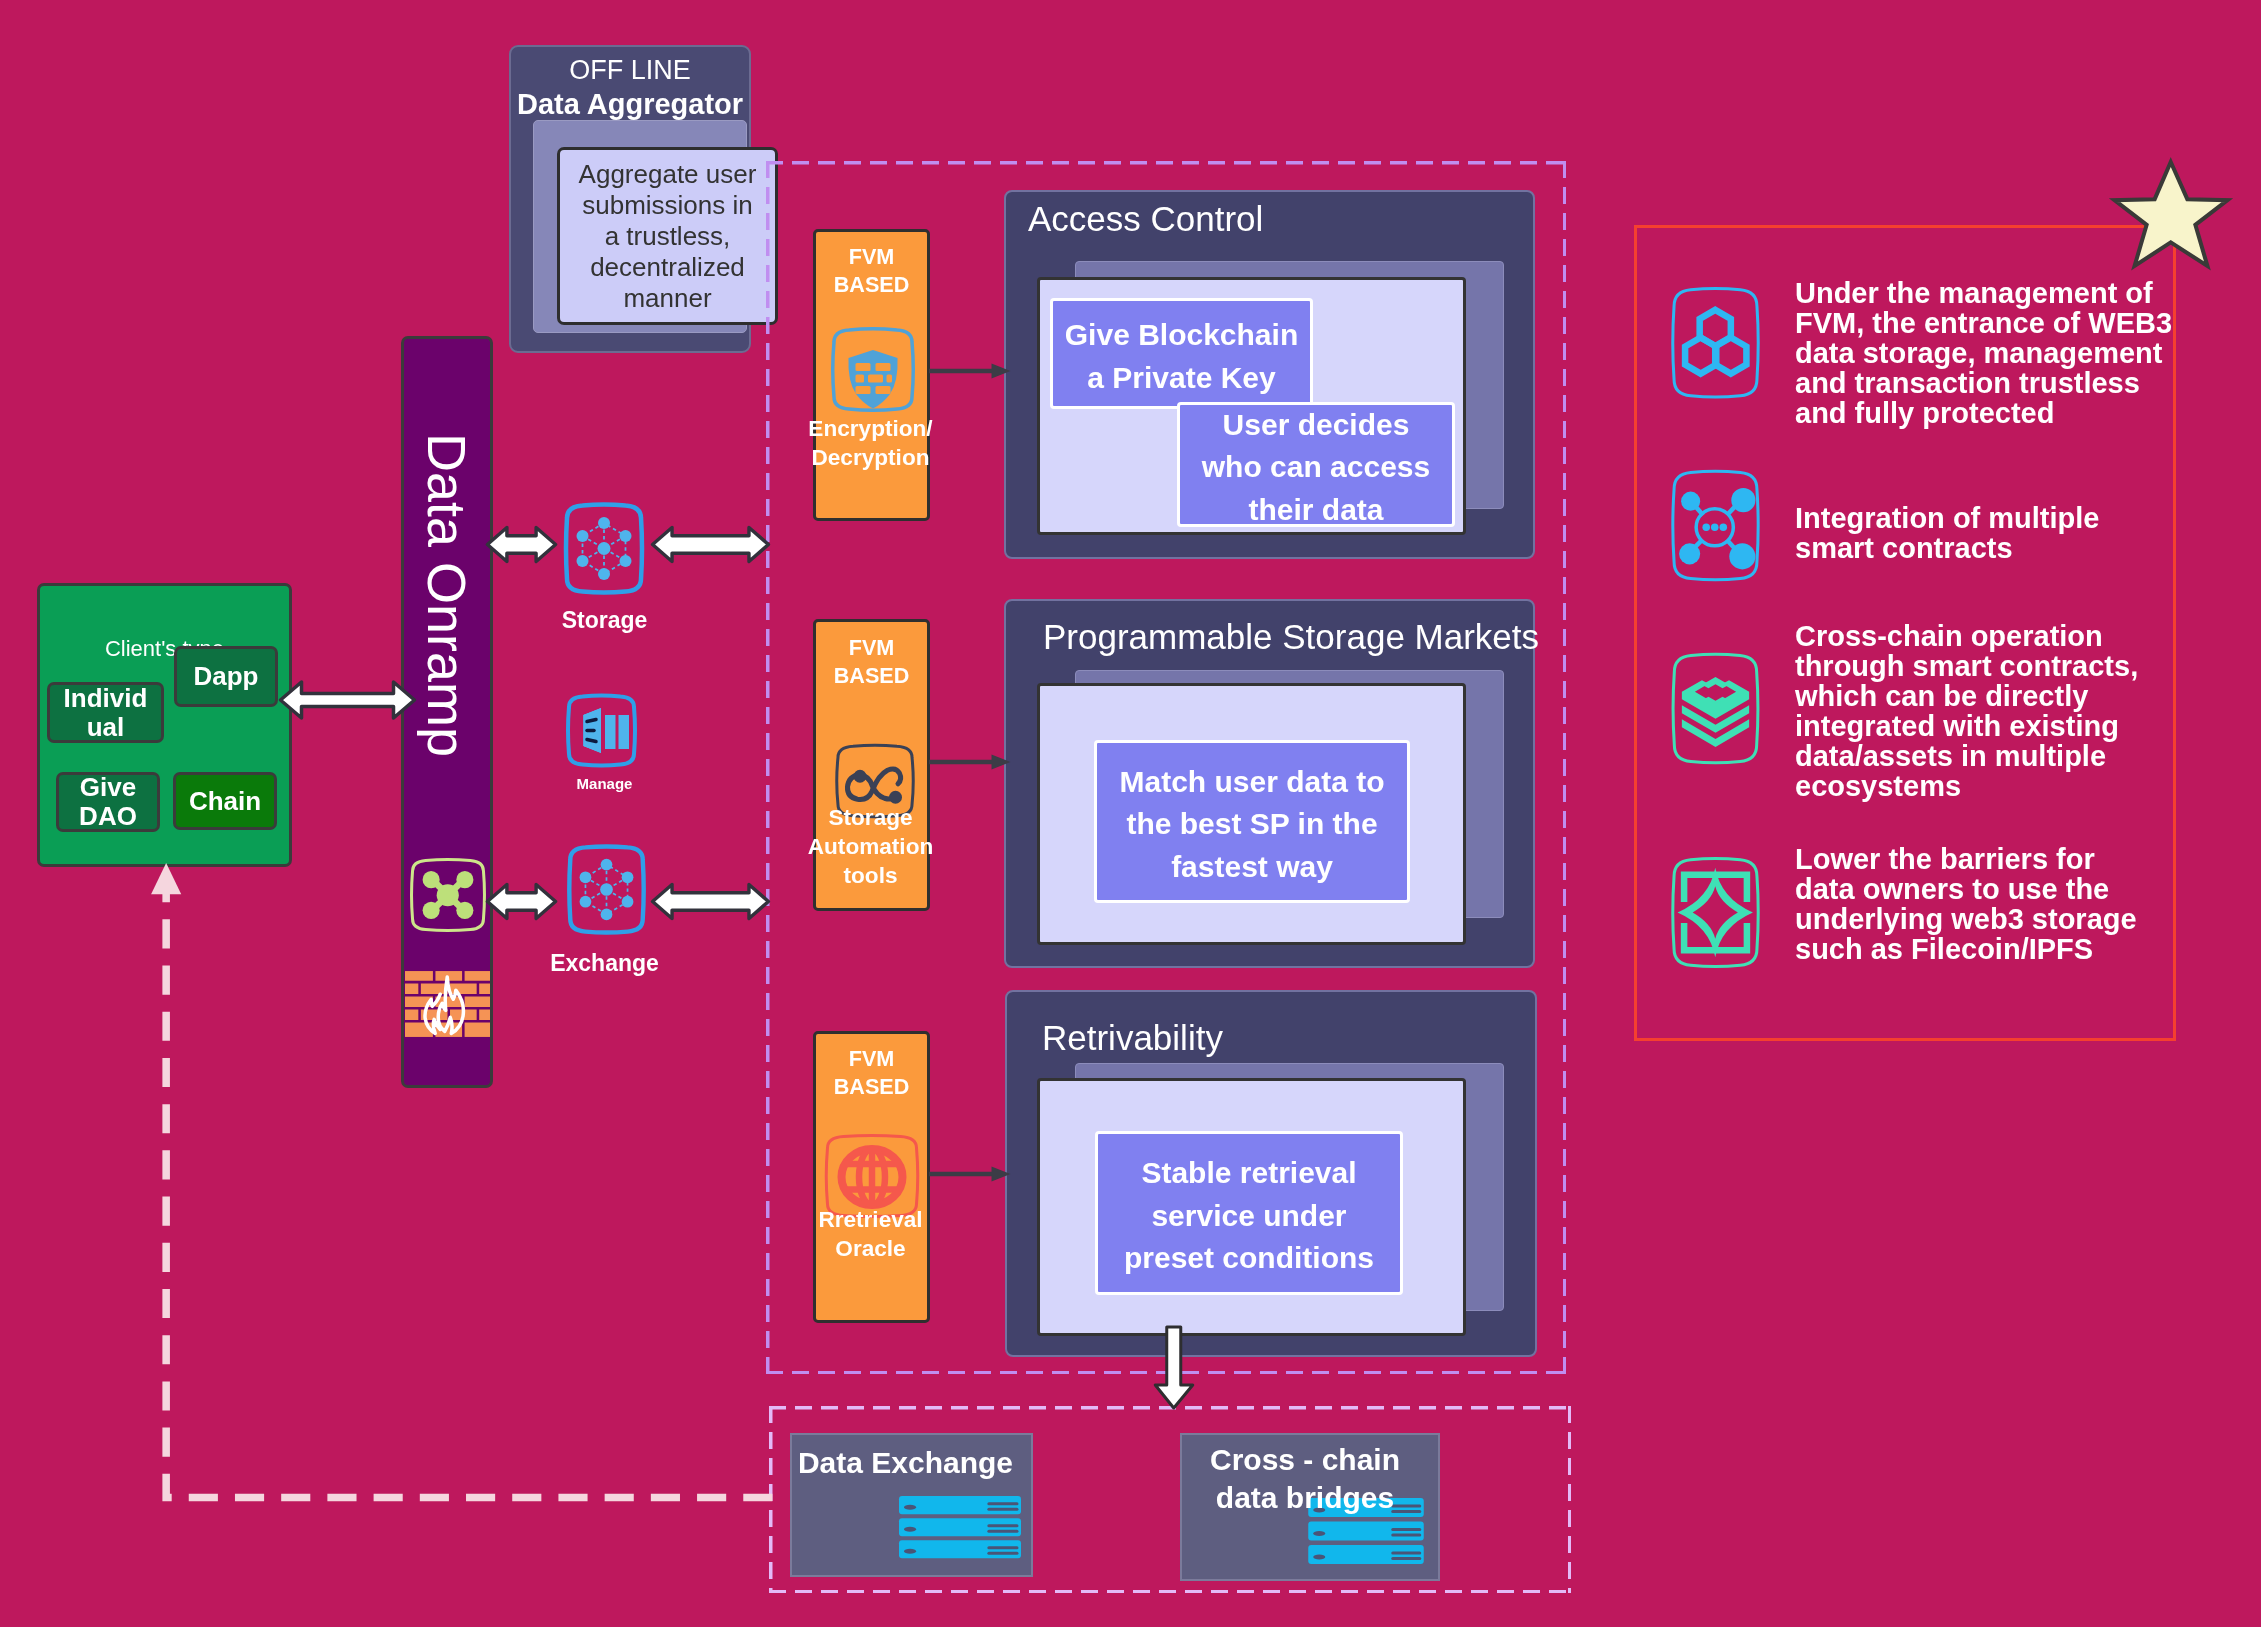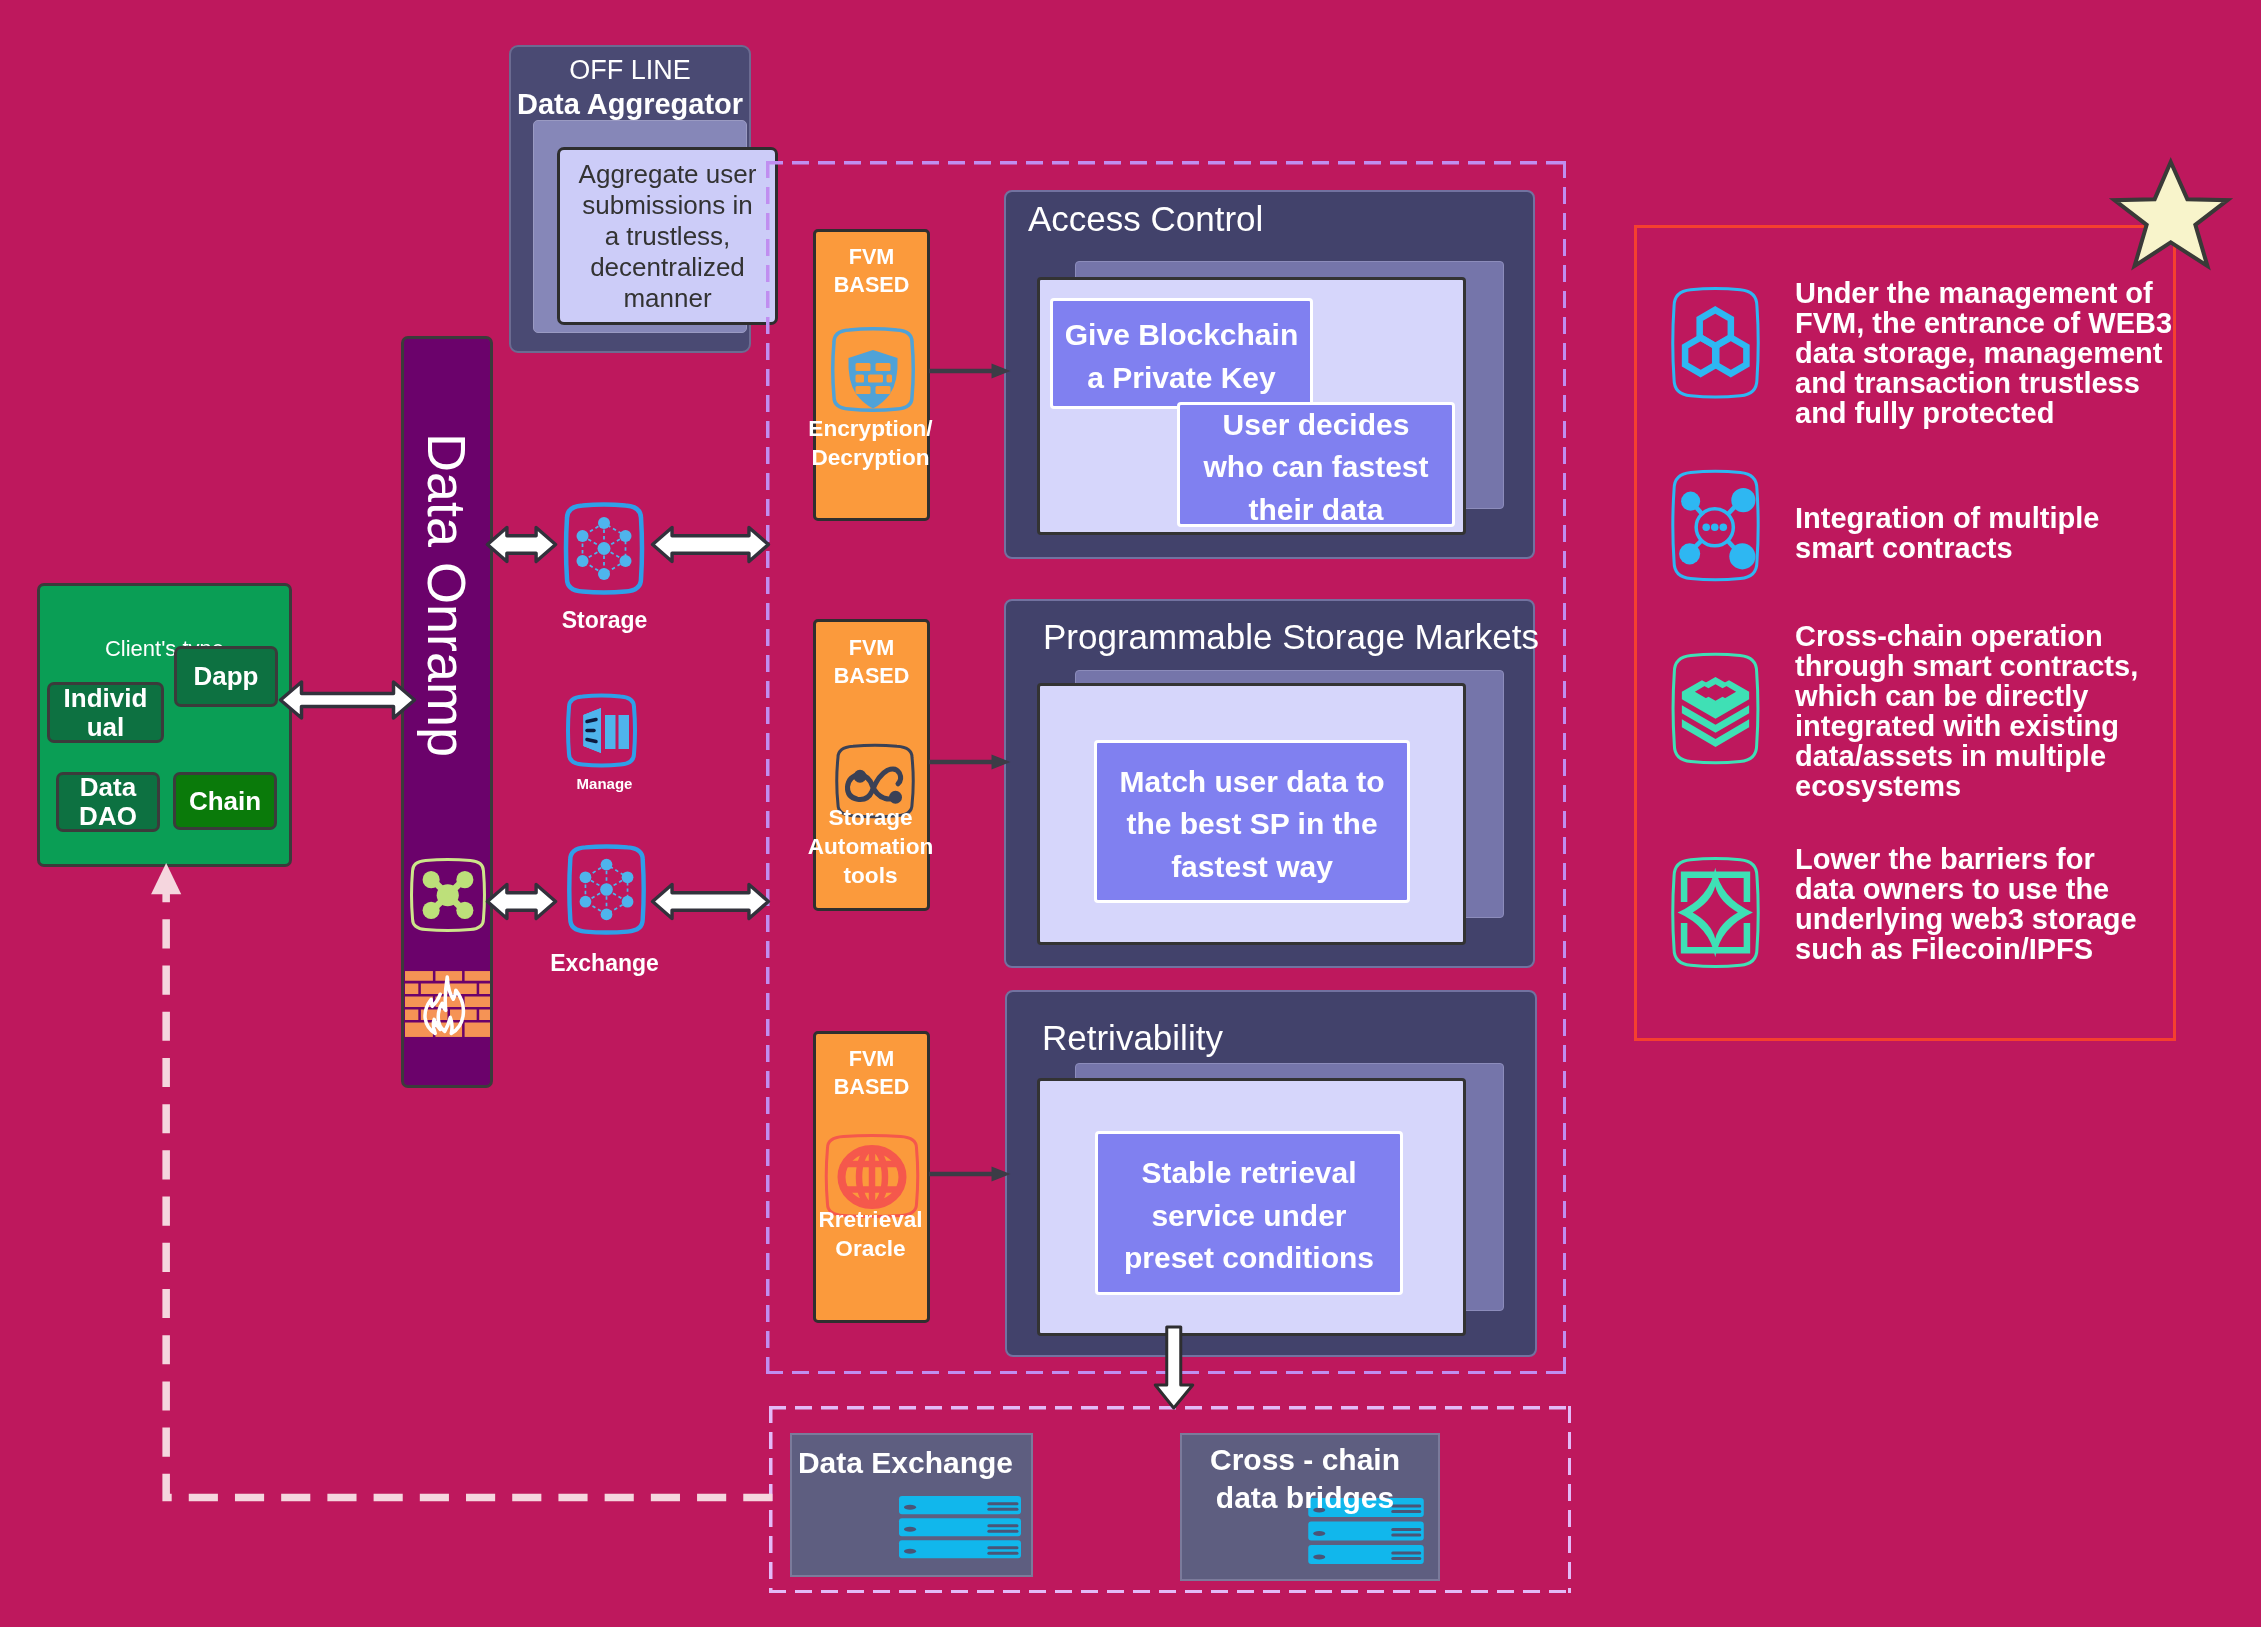--- a/index.html
+++ b/index.html
@@ -83,21 +83,21 @@
 submissions in
 a trustless,
 decentralized
 manner</div>
 
   <div class="abs" id="client-box"></div>
   <div class="abs" id="client-title">Client's type</div>
   <div class="abs ctr client-chip" style="left:47px;top:682px;width:117px;height:61px;">Individ
 ual</div>
   <div class="abs ctr client-chip" style="left:174px;top:646px;width:104px;height:61px;">Dapp</div>
-  <div class="abs ctr client-chip" style="left:56px;top:772px;width:104px;height:60px;">Data
+  <div class="abs ctr client-chip" style="left:56px;top:772px;width:104px;height:60px;">Give
 DAO</div>
   <div class="abs ctr client-chip" style="left:173px;top:772px;width:104px;height:58px;background:#0a7a0a;">Chain</div>
 
   <div class="abs" id="onramp"></div>
   <div id="onramp-label">Data Onramp</div>
   <svg class="abs" style="left:407px;top:857px;width:82px;height:76px;overflow:visible" viewBox="0 0 163 151">
     <path d="M11 28 Q11 9 37 7 Q81 3 126 7 Q152 9 152 28 Q156 75 152 123 Q152 142 126 144 Q81 148 37 144 Q11 142 11 123 Q7 75 11 28Z" fill="none" stroke="#cde58a" stroke-width="6"></path>
     <g stroke="#bde07a" stroke-width="13" stroke-linecap="round">
       <path d="M53 48 L110 103"></path>
         <path d="M110 48 L53 103"></path>
@@ -227,21 +227,21 @@
   <div class="fvm-sub" style="top:1206px;left:788px;">Rretrieval
 Oracle</div>
 
   <div class="abs sect" style="left:1004px;top:190px;width:531px;height:369px;"></div>
   <div class="sect-title" style="left:1028px;top:201px;">Access Control</div>
   <div class="abs sect-shadow" style="left:1075px;top:261px;width:429px;height:248px;"></div>
   <div class="abs sect-card" style="left:1037px;top:277px;width:429px;height:258px;"></div>
   <div class="abs ctr quote" style="left:1050px;top:298px;width:263px;height:111px;">Give Blockchain
 a Private Key</div>
   <div class="abs ctr quote" style="left:1177px;top:402px;width:278px;height:125px;">User decides
-who can fastest
+who can access
 their data</div>
 
   <div class="abs sect" style="left:1004px;top:599px;width:531px;height:369px;"></div>
   <div class="sect-title" style="left:1019px;top:619px;margin-left:24px;">Programmable Storage Markets</div>
   <div class="abs sect-shadow" style="left:1075px;top:670px;width:429px;height:248px;"></div>
   <div class="abs sect-card" style="left:1037px;top:683px;width:429px;height:262px;"></div>
   <div class="abs ctr quote" style="left:1094px;top:740px;width:316px;height:163px;">Match user data to
 the best SP in the
 fastest way</div>
 

